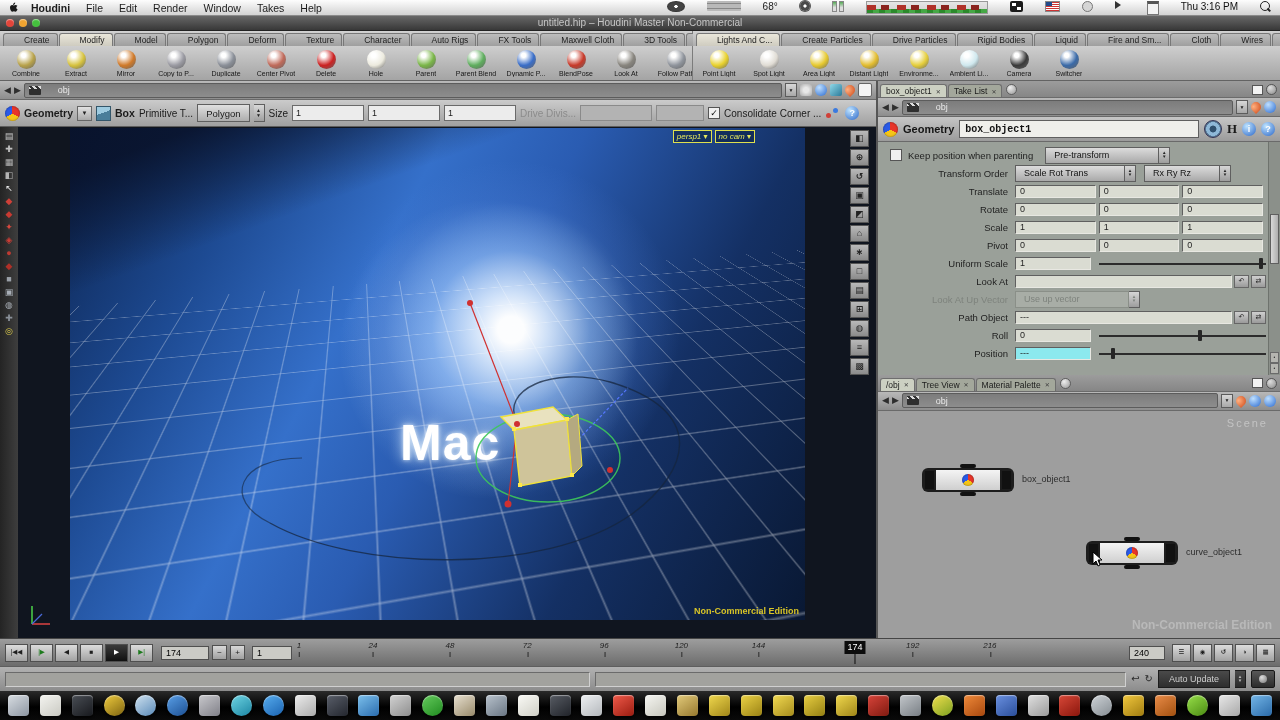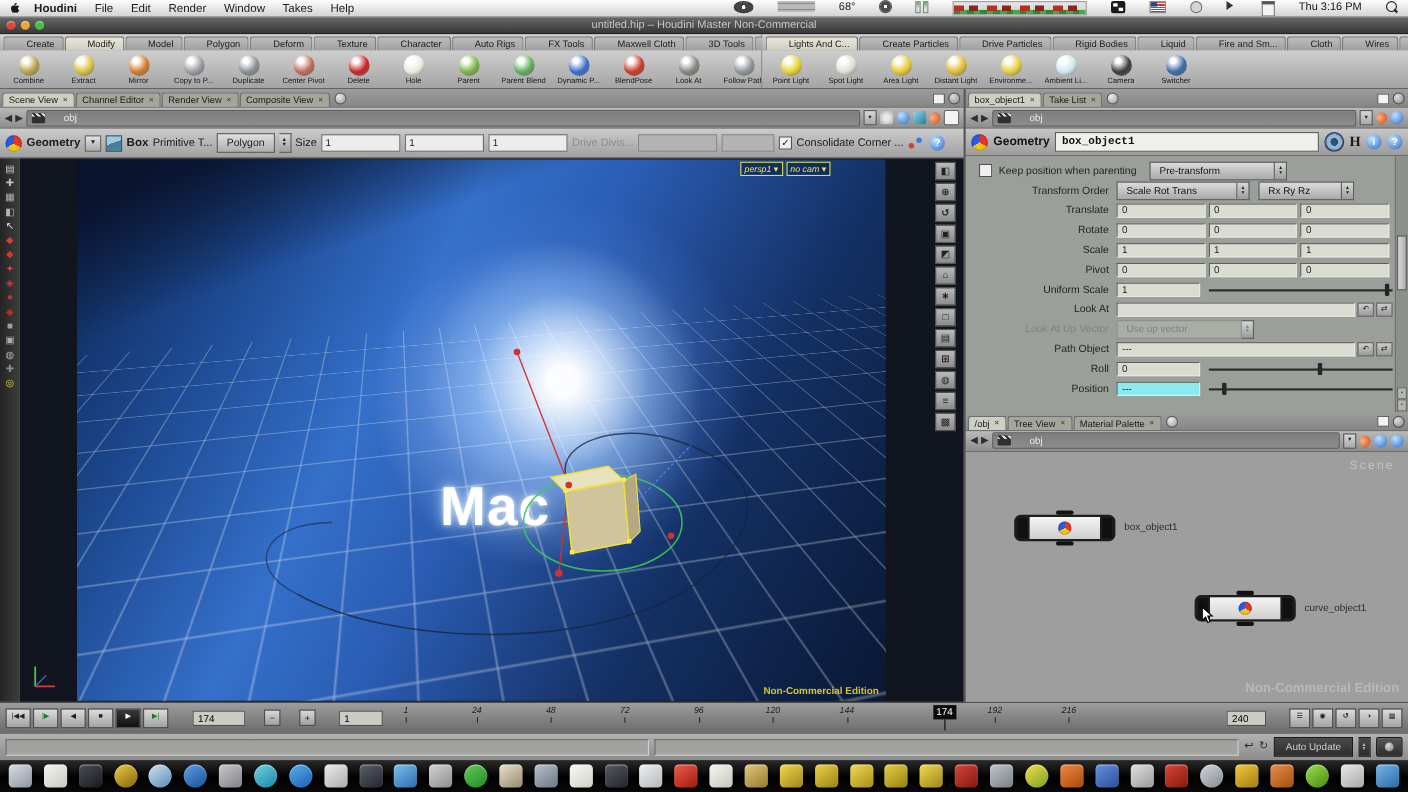--- a/index.html
+++ b/index.html
@@ -175,21 +175,21 @@
   .node .flag{position:absolute;top:3px;bottom:3px;width:9px;background:#111;}
   .node .flag.l{left:3px;}.node .flag.r{right:3px;}
   .node .stub{position:absolute;left:38px;width:16px;height:4px;background:#111;border-radius:2px;}
   .node .stub.t{top:-4px;}.node .stub.b{bottom:-4px;}
   .node-label{position:absolute;left:100px;top:6px;font-size:9px;color:#2d2d2d;white-space:nowrap;}
   .node1{left:44px;top:57px;}
   .node2{left:208px;top:130px;}
   .cursor{position:absolute;left:214px;top:140px;}
   
   .tl{flex:0 0 27px;background:linear-gradient(#9d9d9d,#6c6c6c);border-top:1px solid #454545;display:flex;align-items:center;
-      gap:17px;padding:0 5px;}
+      gap:3px;padding:0 5px;}
   .tbtn{width:21px;height:16px;background:linear-gradient(#dcdcdc,#a2a2a2);border:1px solid #4f4f4f;font-size:6.5px;color:#1f1f1f;
       display:flex;align-items:center;justify-content:center;line-height:1;}
   .tbtn.grn{color:#1d7a1d;}
   .tbtn.play{background:linear-gradient(#3a3a3a,#101010);color:#fff;}
   .tfield{height:14px;background:#cbcbc6;border:1px solid #4f4f4f;font-size:9px;display:flex;align-items:center;padding:0 4px;box-sizing:border-box;}
   .tsm{width:13px;height:13px;background:linear-gradient(#d8d8d8,#a0a0a0);border:1px solid #4f4f4f;font-size:8px;
       display:flex;align-items:center;justify-content:center;color:#222;line-height:1;}
   .ruler{flex:1;position:relative;height:100%;margin:0 4px;}
   .rscale{position:absolute;left:0;top:0;bottom:0;width:calc(100% - 55px);}
   .tick{position:absolute;top:2px;transform:translateX(-50%);font-size:8px;color:#1e1e1e;font-style:italic;}
@@ -417,34 +417,20 @@
             <div class="ticon" style="--c: #3a6aa8;"></div>
             <div class="tlab">Switcher</div>
           </div>
         </div>
     </div>
   </div>
 
   <div class="main">
 
     <div class="pane lpane">
-      <div class="ptabs">
-        <span style="display:flex">
-
-        <span class="ptab active">Scene View</span>
-            <span class="ptab">Channel Editor</span>
-            <span class="ptab">Render View</span>
-            <span class="ptab">Composite View</span>
-          </span>
-        <span class="ptab-add"></span>
-        <span class="ptab-right">
-          <span class="sq"></span>
-          <span class="ci"></span>
-        </span>
-      </div>
       <div class="pbar">
         <span class="parrow">◀</span>
         <span class="parrow">▶</span>
         <span class="pfieldbar">
           <span class="clap"></span>
           <span>obj</span>
         </span>
         <span class="pbar-step">▼</span>
         <span class="micon mi-plus"></span>
         <span class="micon mi-blue"></span>

